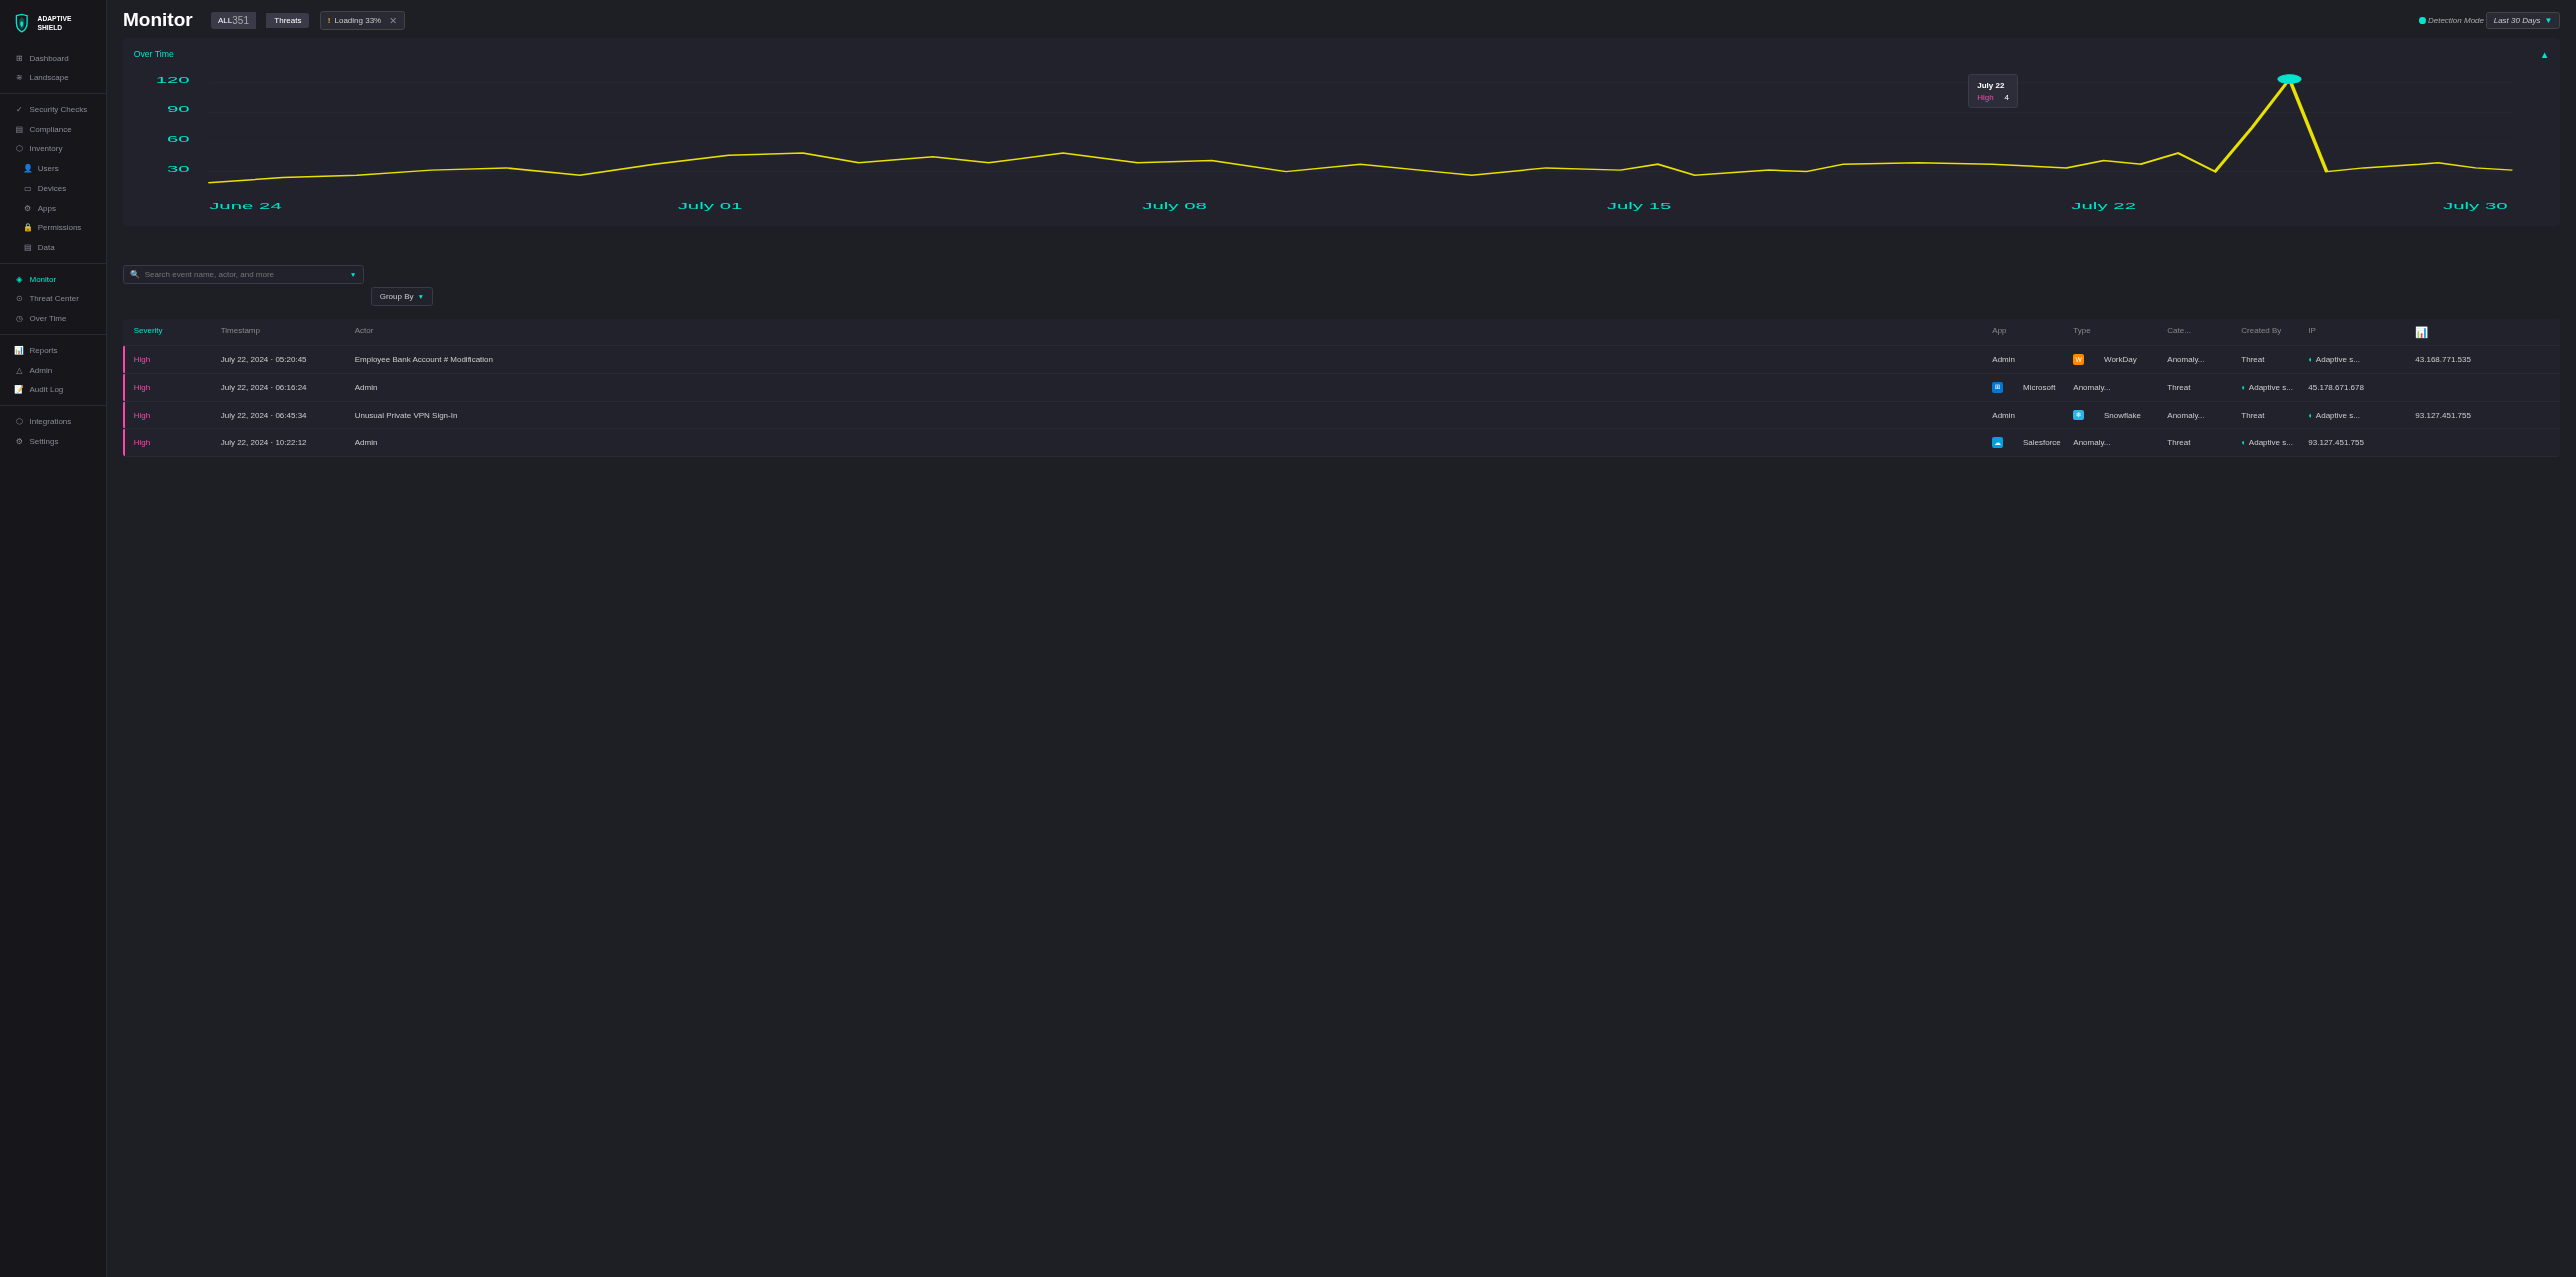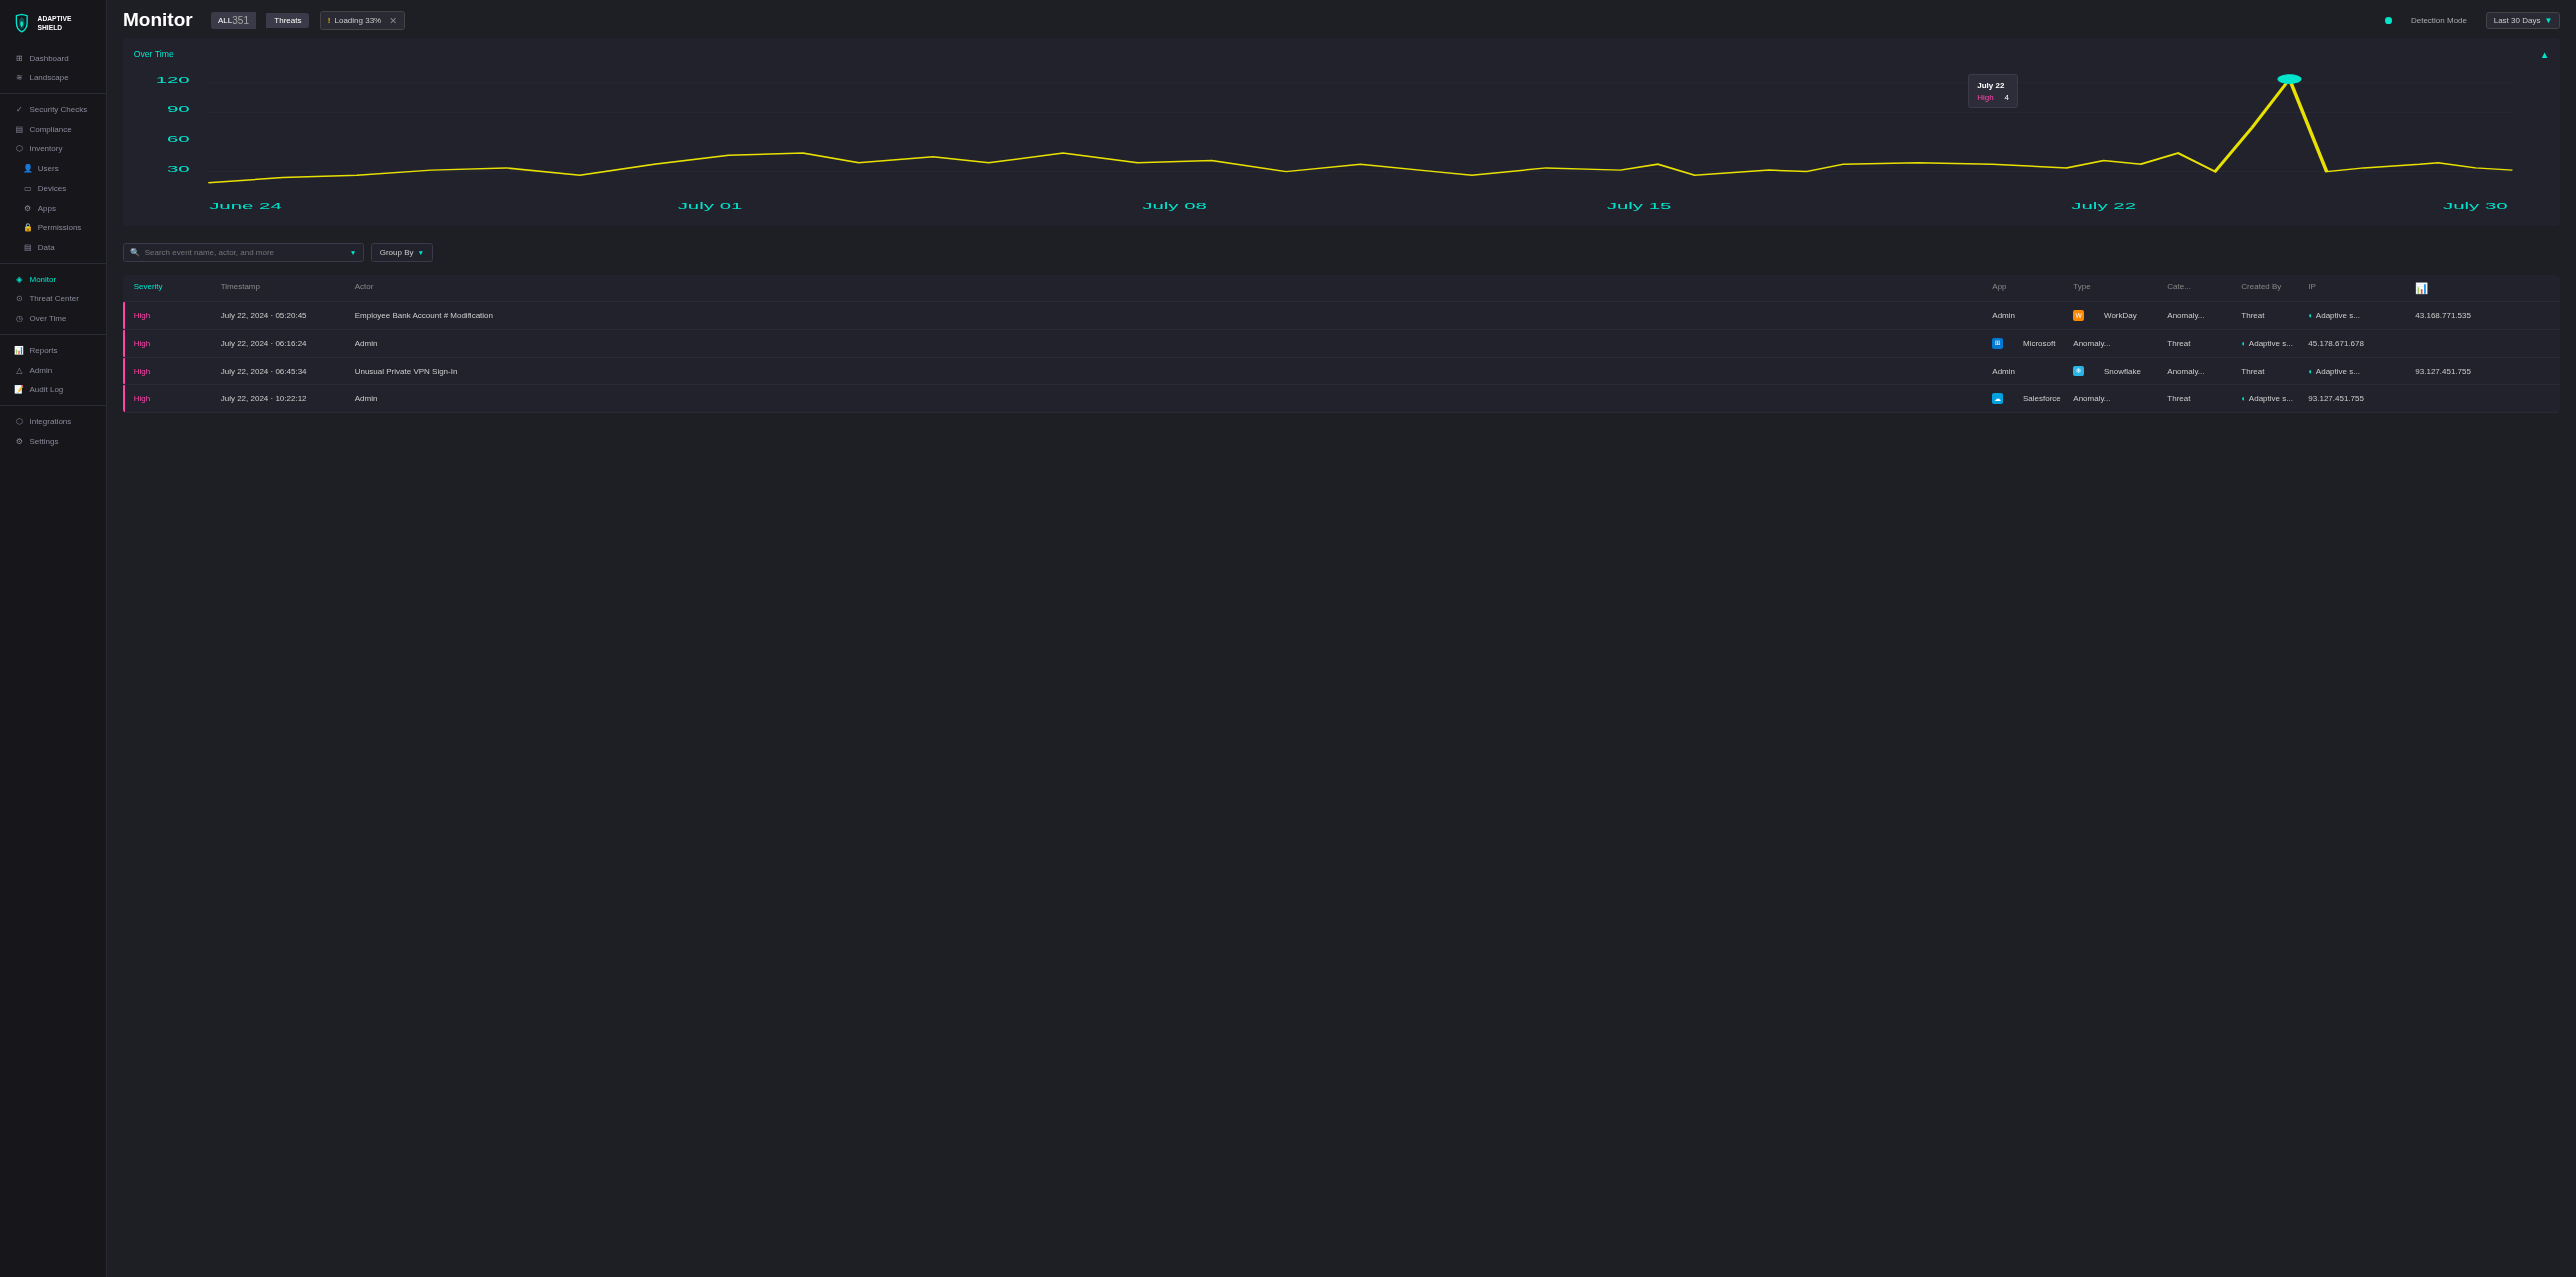--- a/index.html
+++ b/index.html
@@ -122,22 +122,23 @@
     }
     .loading-close {
       cursor: pointer;
       color: #888;
       margin-left: 4px;
       font-size: 9.4px;
     }
     .header-right {
       display: flex;
       align-items: center;
-      gap: 19px;
+      gap: 2px;
       margin-left: 16px;
+      font-style: italic;
     }
     .detection-dot {
       width: 6.7px;
       height: 6.7px;
       background: #00e5cc;
       border-radius: 50%;
     }
     .detection-label {
       color: #aaa;
       font-size: 8px;
@@ -257,20 +258,21 @@
       background: #22222d;
       border: 0.7px solid #3a3a48;
       border-radius: 2.7px;
       padding: 4px 8px;
       color: #ccc;
       font-size: 8px;
       cursor: pointer;
       display: flex;
       align-items: center;
       gap: 4px;
+      margin-top: 44px;
     }
 
     
     .table-container {
       background: #22222d;
       border-radius: 4px;
       overflow: hidden;
     }
     .table-header {
       display: grid;

